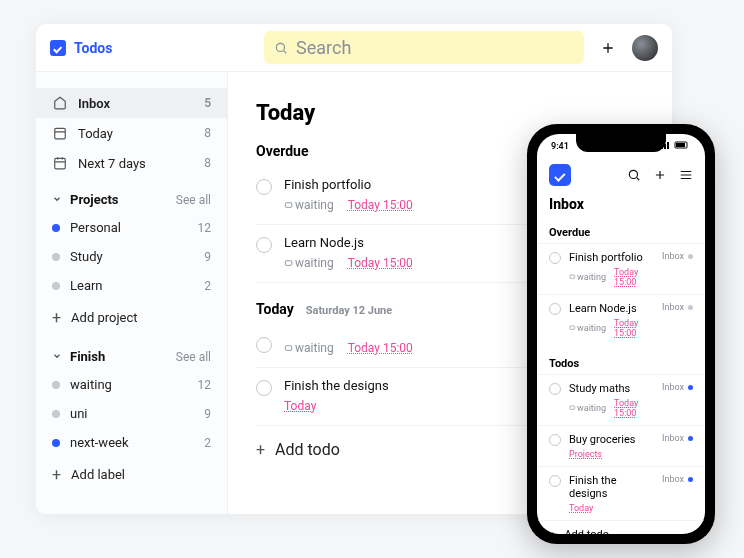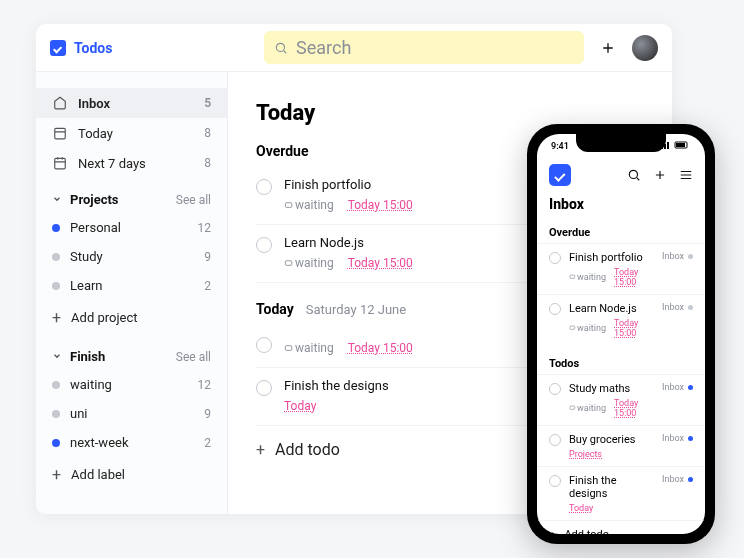--- a/index.html
+++ b/index.html
@@ -163,23 +163,23 @@
     }
     .group-title {
       font-size: 14px;
       font-weight: 700;
       margin: 10px 0 8px;
       display: flex;
       gap: 12px;
       align-items: baseline;
     }
     .group-sub {
-      font-weight: 400;
+      font-weight: 700;
       color: #8a8f98;
-      font-size: 13px;
+      font-size: 11px;
     }
     .task {
       display: flex;
       gap: 12px;
       padding: 10px 0 12px;
       border-bottom: 1px solid #f0f2f4;
     }
     .task:last-child { border-bottom: none; }
     .cb {
       width: 16px; height: 16px;

